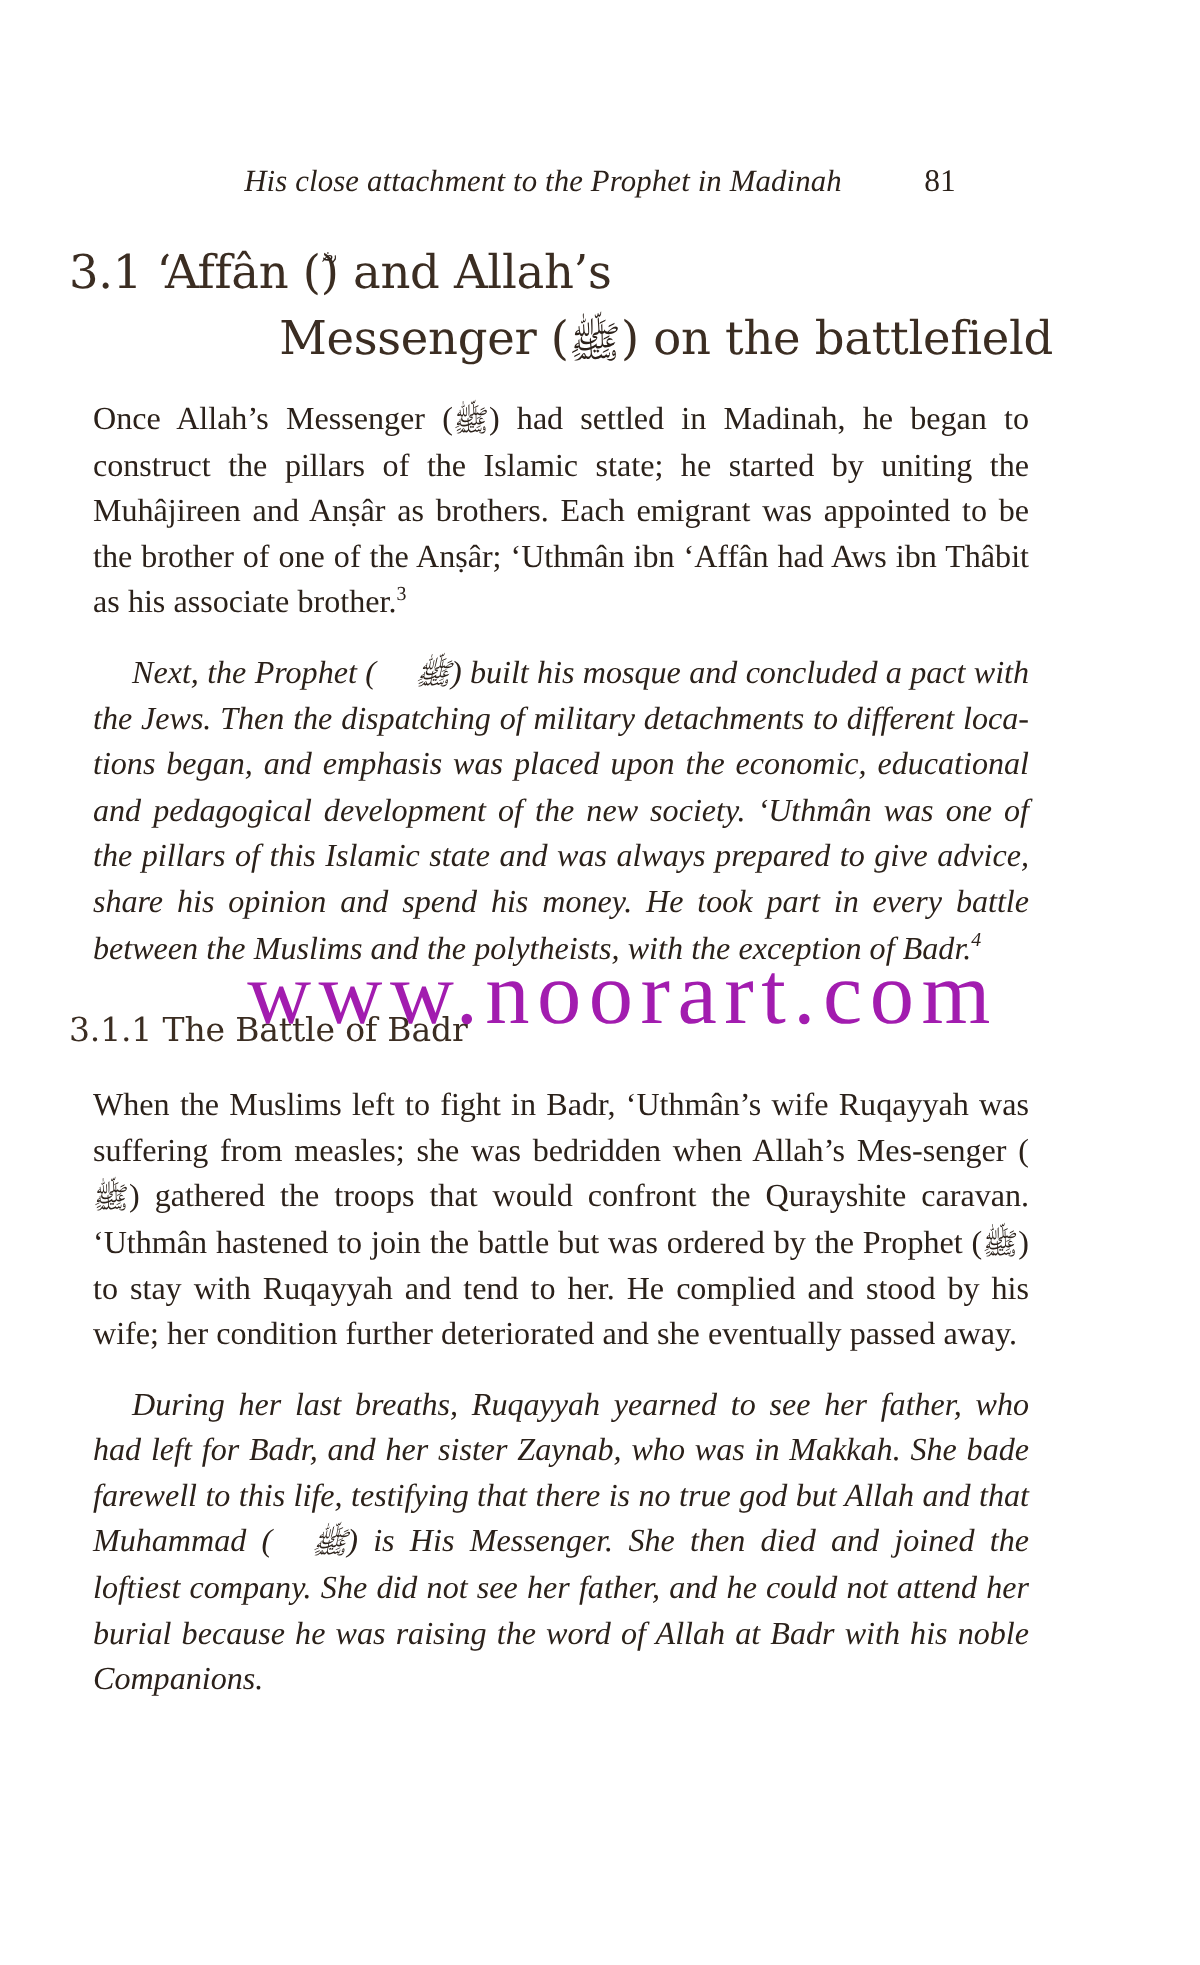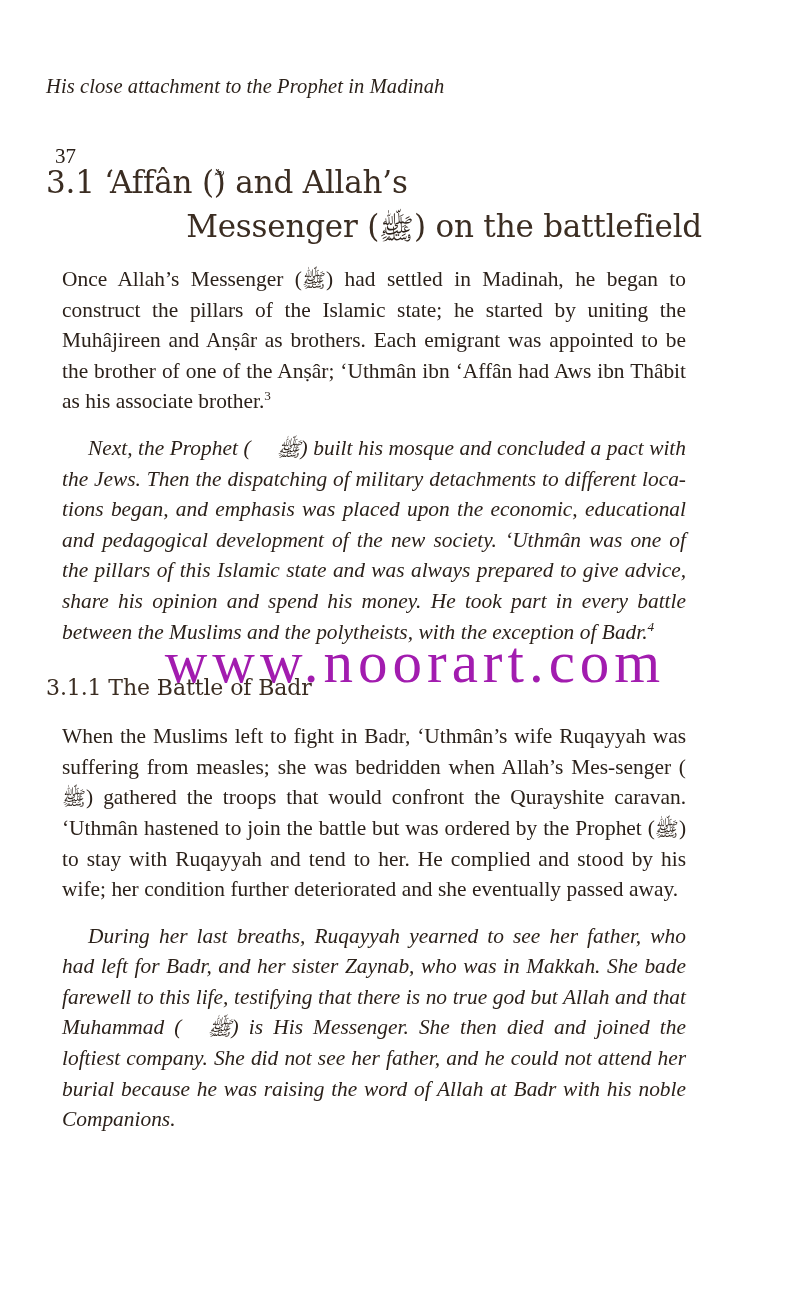--- a/index.html
+++ b/index.html
@@ -22,21 +22,20 @@
     position: absolute;
     left: 46px;
     right: 46px;
     top: 108px;
     height: 28px;
     display: flex;
     align-items: baseline;
     justify-content: center;
     gap: 46px;
     white-space: nowrap;
-    flex-direction: column;
   }
   .running-title {
     font-style: italic;
     font-size: 20.5px;
     letter-spacing: .1px;
     color: #2b211a;
   }
   .folio {
     font-size: 21px;
     font-style: normal;
@@ -125,21 +124,21 @@
     padding-left: 15px;
   }
 </style>
 </head>
 <body>
 
 <div class="page">
 
   <div class="running-header">
     <span class="running-title">His close attachment to the Prophet in Madinah</span>
-    <span class="folio">37</span>
+    <span class="folio">81</span>
   </div>
 
   <div class="content">
 
     <h1 class="section-title">
       <span>3.1</span>
       <span>ʻAffân (</span><span class="honorific">ؓ</span><span>) and Allah’s</span>
       <span class="line2"><span>Messenger (</span><span class="honorific honorific-saw">ﷺ</span><span>) on the battlefield</span></span>
     </h1>
 

